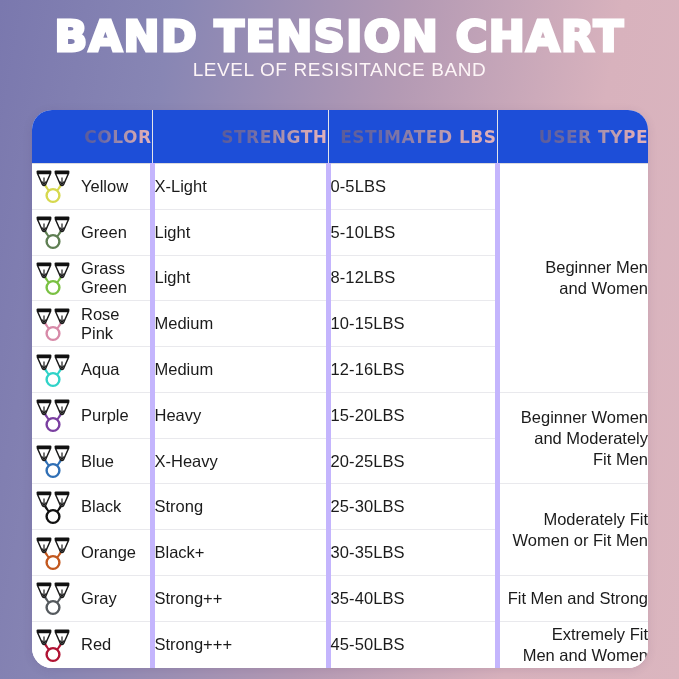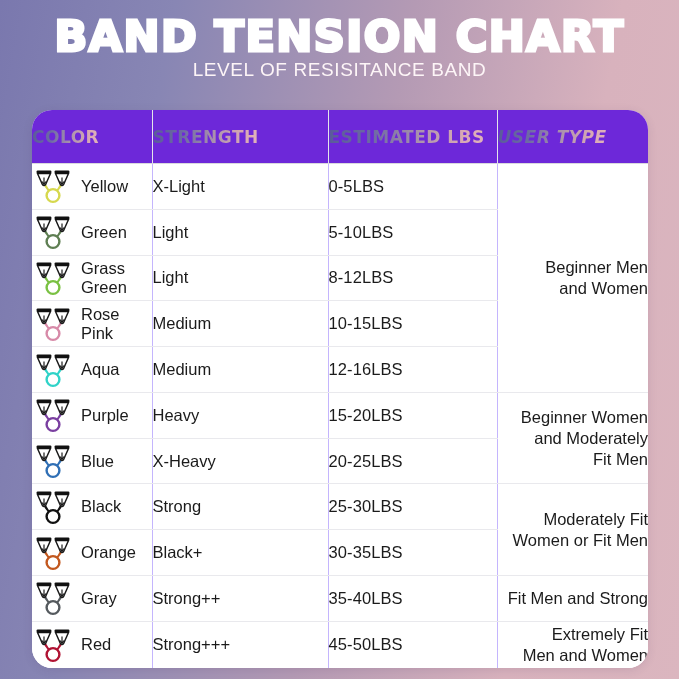--- a/index.html
+++ b/index.html
@@ -34,40 +34,40 @@
   table.chart td,table.chart th{padding:0;margin:0;}
 
   
   col.c-color{width:120px;}
   col.c-strength{width:176px;}
   col.c-lbs{width:169px;}
   col.c-user{width:151px;}
 
   
   thead th{
-    height:53px;vertical-align:middle;text-align:left;
+    height:53px;vertical-align:middle;text-align:right;
     border-bottom:1px solid #d9d9de;
     border-right:1px solid #e4e4e9;
     font-family:"DejaVu Sans", sans-serif;
     font-weight:700;font-size:17px;letter-spacing:.5px;
     text-transform:uppercase;white-space:nowrap;
-    background:#6d28d9;
-  }
-  thead th:last-child{border-right:none;font-style:italic;}
+    background:#1d4ed8;
+  }
+  thead th:last-child{border-right:none;}
   .hgrad{
     background-image:linear-gradient(92deg,#5a5b9a 0%,#6d6aa4 28%,#b397ae 62%,#d8a8b4 85%,#e0b3bb 100%);
     -webkit-background-clip:text;background-clip:text;
     color:transparent;-webkit-text-fill-color:transparent;
     display:inline-block;
   }
 
   
   tbody td{
     border-bottom:1px solid #e9e9ed;
-    border-right:1px solid #c4b5fd;
+    border-right:5px solid #c4b5fd;
     vertical-align:middle;
     font-size:16.5px;color:#1b1b1b;
     background:#ffffff;
   }
   tbody tr:last-child td{border-bottom:none;}
   td.user{border-right:none;}
   td.color-cell{padding-left:6px;}
   td.strength,td.lbs{text-align:left;}
   td.user{padding-left:10px;padding-right:6px;line-height:1.25;text-align:right;}
   td.lbs{letter-spacing:.1px;}

